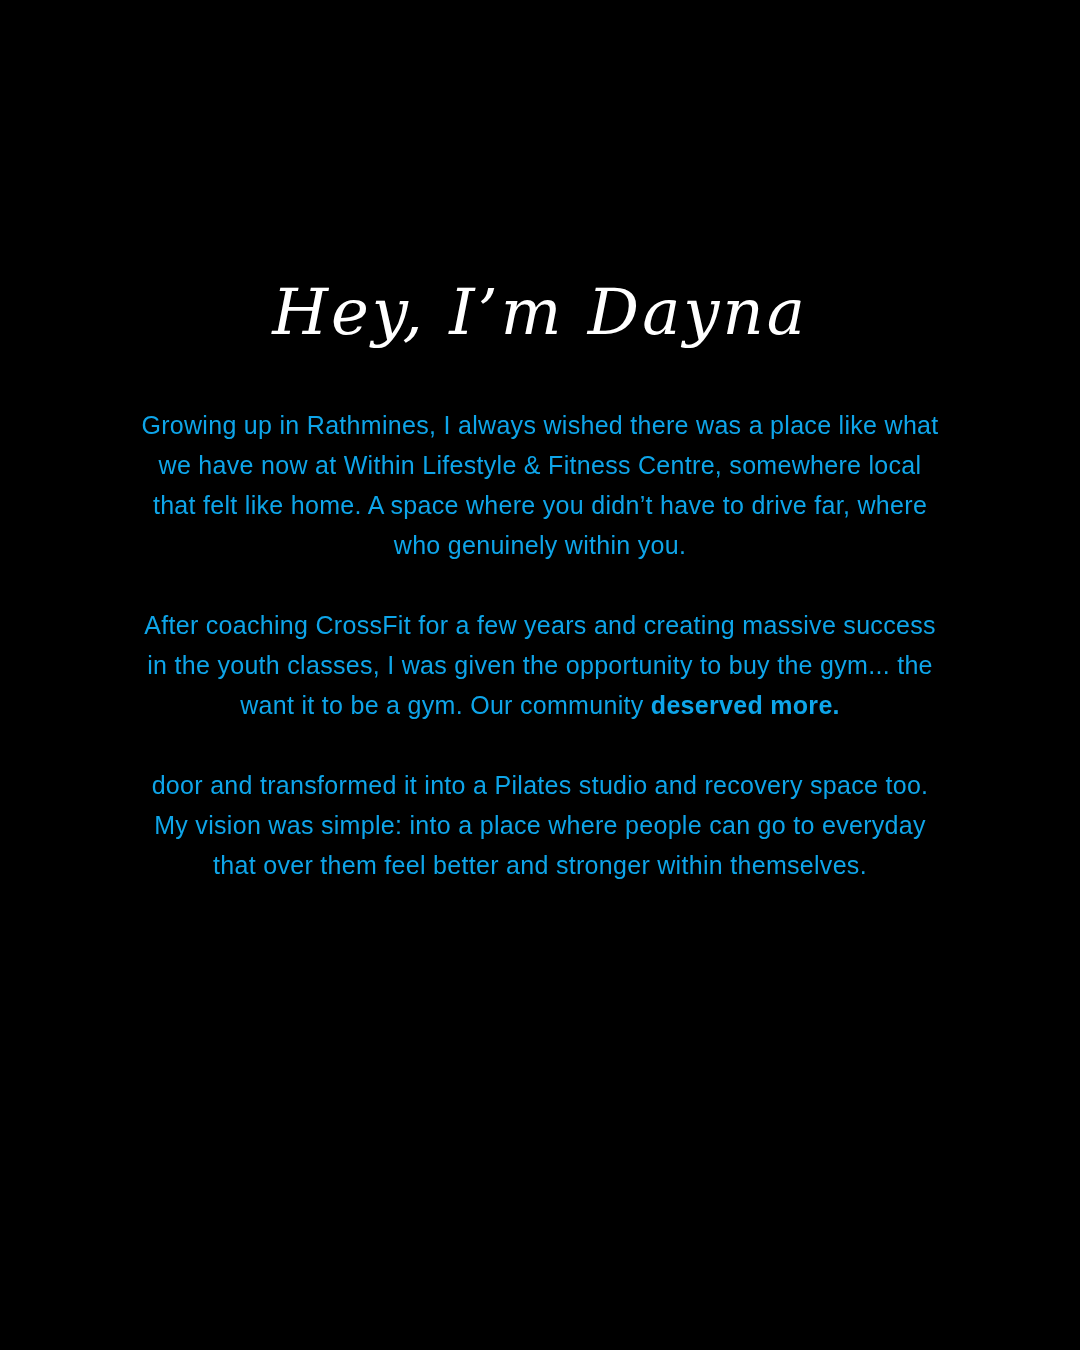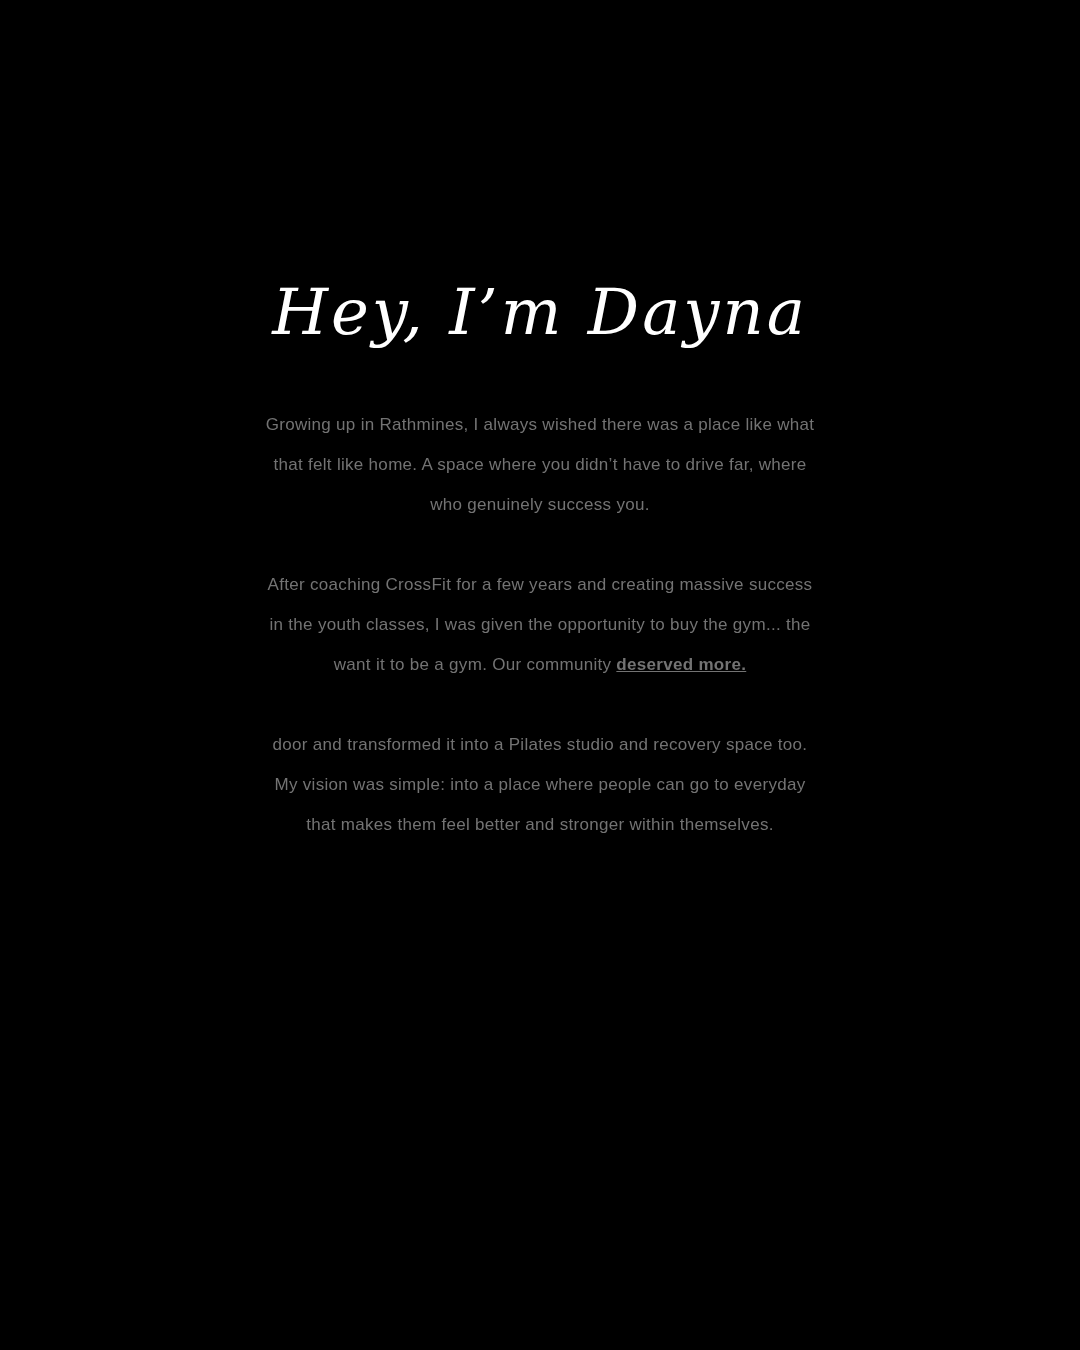--- a/index.html
+++ b/index.html
@@ -28,58 +28,58 @@
     line-height: 130px;
     font-family: "DejaVu Serif", "Liberation Serif", cursive, serif;
     font-style: italic;
     font-weight: 400;
     font-size: 64px;
     letter-spacing: 3px;
     color: #ffffff;
   }
   .body-text p {
     margin: 0 0 40px 0;
-    font-size: 17px;
+    font-size: 25px;
     font-weight: 400;
     line-height: 40px;
     letter-spacing: 0.3px;
-    color: #737373;
+    color: #0ea5e9;
   }
   .body-text .line {
     display: block;
     white-space: nowrap;
   }
   .body-text strong {
     font-weight: 700;
-    text-decoration: underline;
   }
 </style>
 </head>
 <body>
 
 <div class="canvas">
   <div class="content">
 
     <h1 class="script-heading">Hey, I’m Dayna</h1>
 
     <div class="body-text">
 
       <p>
         <span class="line">Growing up in Rathmines, I always wished there was a place like what</span>
+        <span class="line">we have now at Within Lifestyle &amp; Fitness Centre, somewhere local</span>
         <span class="line">that felt like home. A space where you didn’t have to drive far, where</span>
-        <span class="line">who genuinely success you.</span>
+        <span class="line">who genuinely within you.</span>
       </p>
 
       <p>
         <span class="line">After coaching CrossFit for a few years and creating massive success</span>
         <span class="line">in the youth classes, I was given the opportunity to buy the gym... the</span>
         <span class="line"><span>want it to be a gym. Our community </span><strong>deserved more.</strong></span>
       </p>
 
       <p>
         <span class="line">door and transformed it into a Pilates studio and recovery space too.</span>
         <span class="line">My vision was simple: into a place where people can go to everyday</span>
-        <span class="line">that makes them feel better and stronger within themselves.</span>
+        <span class="line">that over them feel better and stronger within themselves.</span>
       </p>
 
     </div>
   </div>
 </div>
 
 </body></html>

